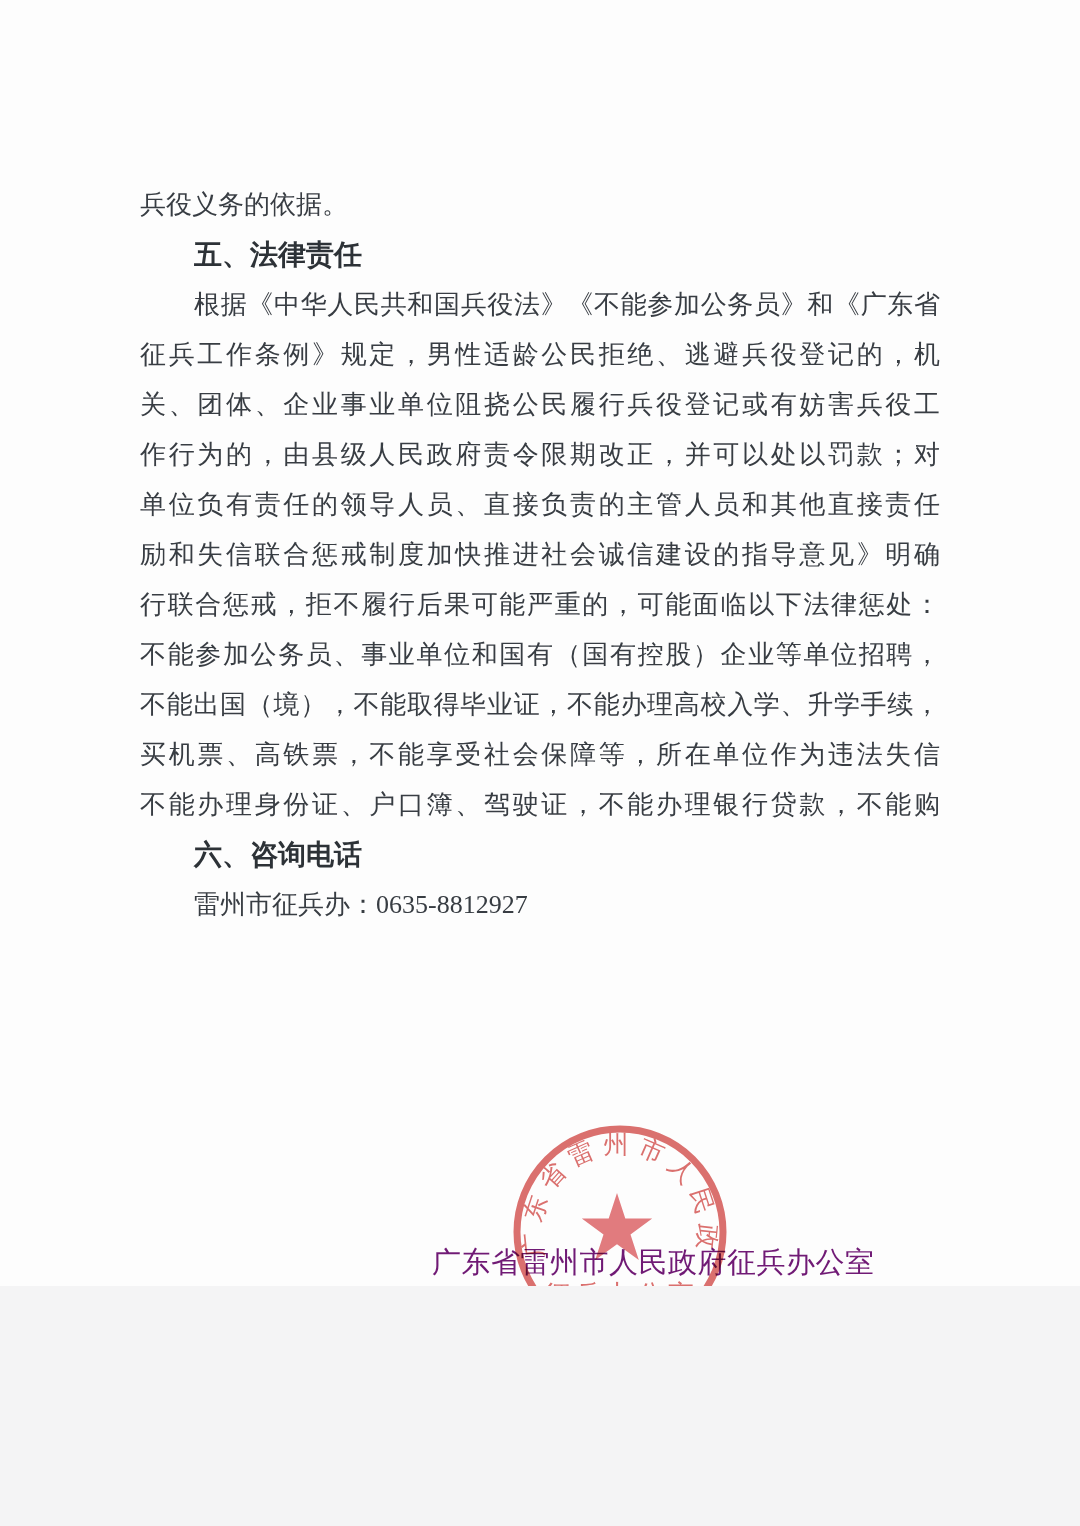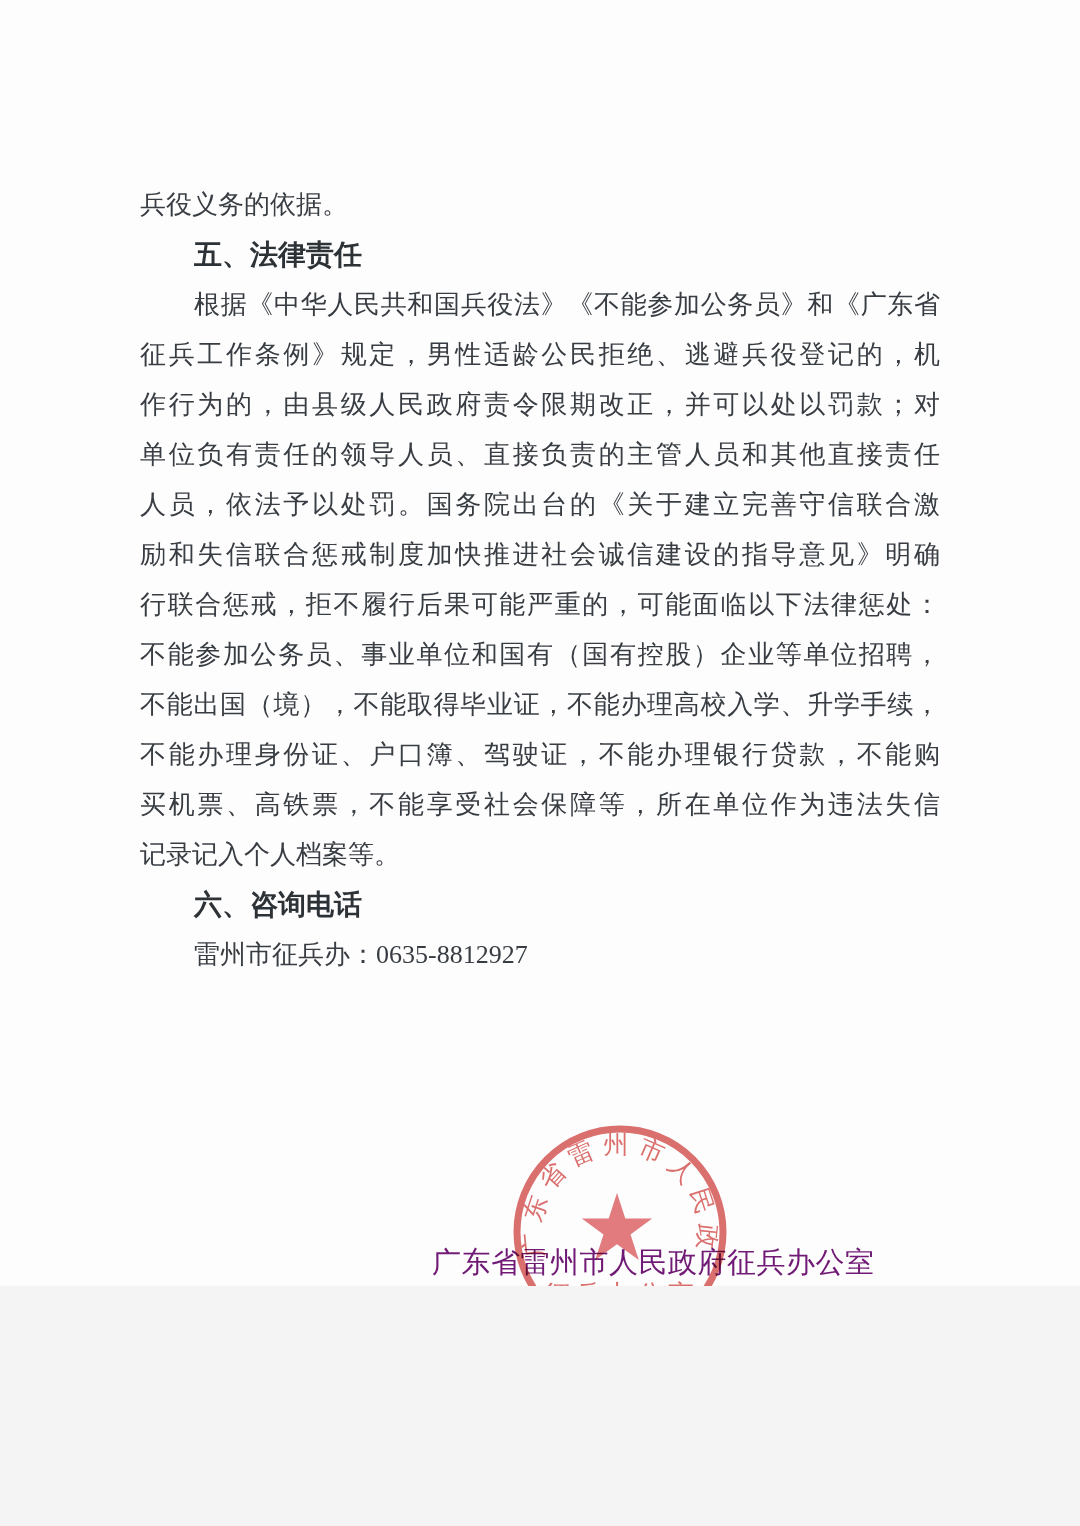--- a/index.html
+++ b/index.html
@@ -49,30 +49,29 @@
 
 <div class="page">
 
   <div class="textcol">
     <div class="ln">兵役义务的依据。</div>
 
     <div class="ln hd">五、法律责任</div>
 
     <div class="ln j ind">根据《中华人民共和国兵役法》《不能参加公务员》和《广东省</div>
     <div class="ln j">征兵工作条例》规定，男性适龄公民拒绝、逃避兵役登记的，机</div>
+    <div class="ln j">关、团体、企业事业单位阻挠公民履行兵役登记或有妨害兵役工</div>
     <div class="ln j">作行为的，由县级人民政府责令限期改正，并可以处以罚款；对</div>
     <div class="ln j">单位负有责任的领导人员、直接负责的主管人员和其他直接责任</div>
-    <div class="ln j">人员，依法予以处罚。国务院出台的《关于建立完善守信联合激</div>
     <div class="ln j">励和失信联合惩戒制度加快推进社会诚信建设的指导意见》明确</div>
     <div class="ln j">行联合惩戒，拒不履行后果可能严重的，可能面临以下法律惩处：</div>
     <div class="ln j">不能参加公务员、事业单位和国有（国有控股）企业等单位招聘，</div>
     <div class="ln j">不能出国（境），不能取得毕业证，不能办理高校入学、升学手续，</div>
+    <div class="ln j">买机票、高铁票，不能享受社会保障等，所在单位作为违法失信</div>
     <div class="ln j">不能办理身份证、户口簿、驾驶证，不能办理银行贷款，不能购</div>
-    <div class="ln j">买机票、高铁票，不能享受社会保障等，所在单位作为违法失信</div>
-    <div class="ln">记录记入个人档案等。</div>
 
     <div class="ln hd">六、咨询电话</div>
 
     <div class="ln ind">雷州市征兵办：0635-8812927</div>
   </div>
 
   <div class="signature">广东省雷州市人民政府征兵办公室</div>
 
   <div class="docdate">2022 年 1 月 10 日</div>
 

